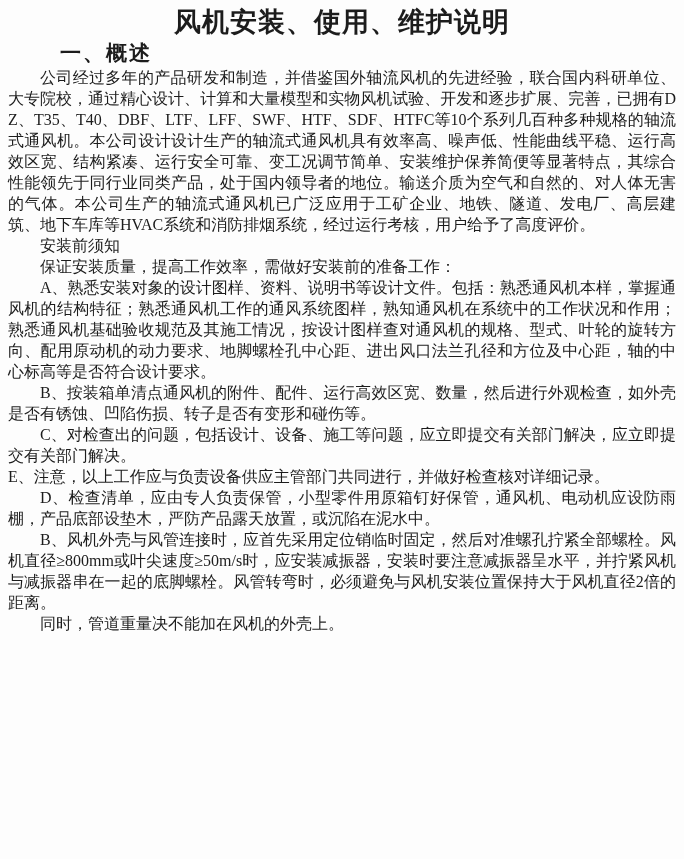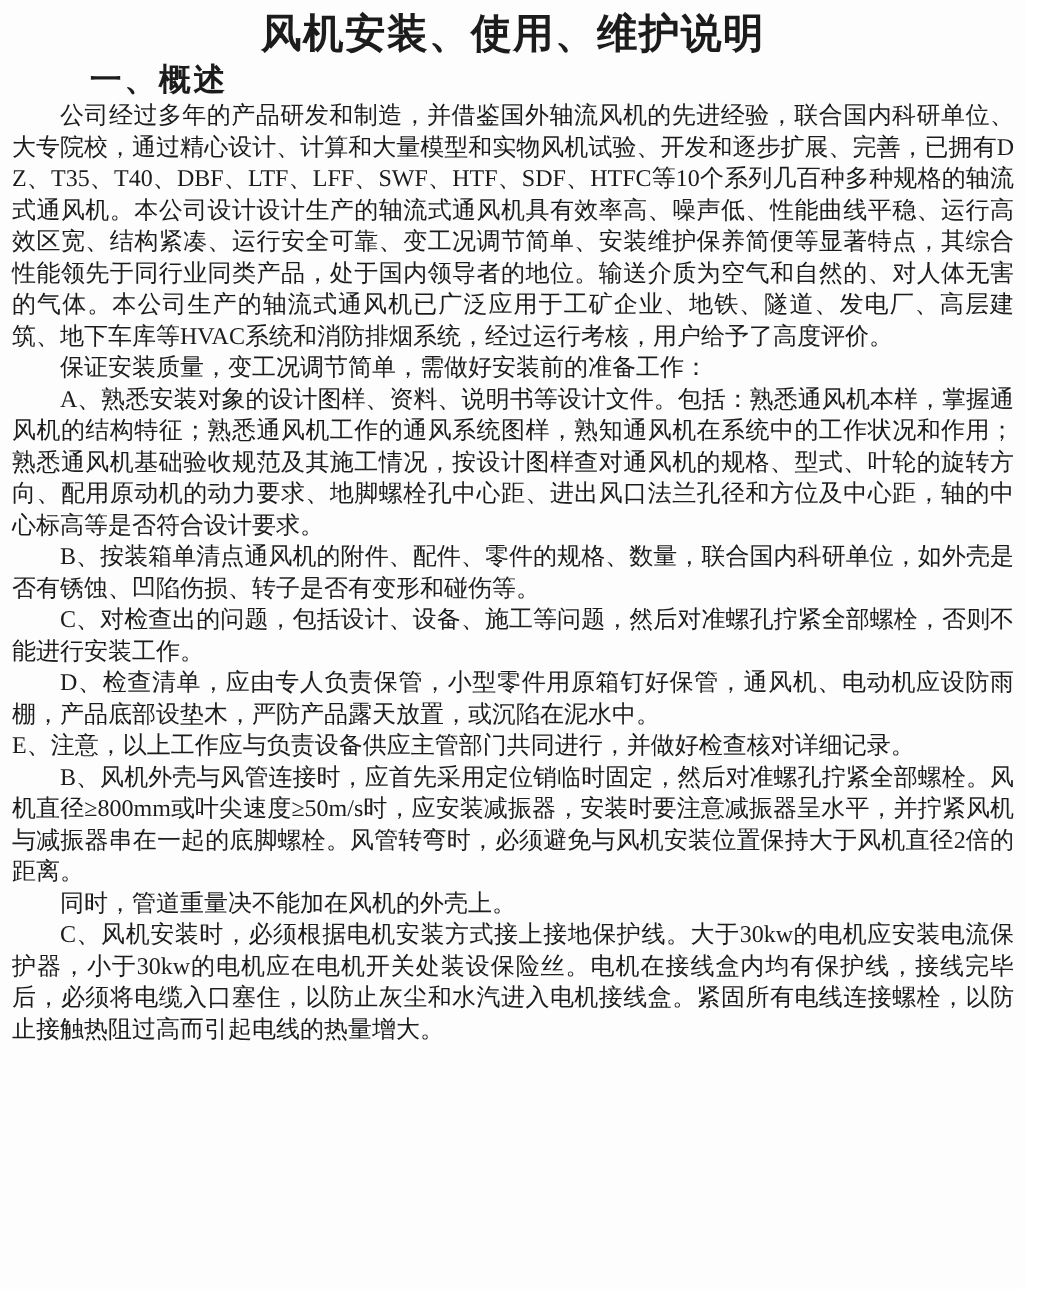--- a/index.html
+++ b/index.html
@@ -50,23 +50,23 @@
   .para.flush  { text-indent: 0; }
 </style>
 </head>
 <body>
 
 <div class="doc">
   <h1 class="doc-title">风机安装、使用、维护说明</h1>
   <div id="doc-body">
       <h2 class="section-heading">一、概述</h2>
       <p class="para indent">公司经过多年的产品研发和制造，并借鉴国外轴流风机的先进经验，联合国内科研单位、大专院校，通过精心设计、计算和大量模型和实物风机试验、开发和逐步扩展、完善，已拥有DZ、T35、T40、DBF、LTF、LFF、SWF、HTF、SDF、HTFC等10个系列几百种多种规格的轴流式通风机。本公司设计设计生产的轴流式通风机具有效率高、噪声低、性能曲线平稳、运行高效区宽、结构紧凑、运行安全可靠、变工况调节简单、安装维护保养简便等显著特点，其综合性能领先于同行业同类产品，处于国内领导者的地位。输送介质为空气和自然的、对人体无害的气体。本公司生产的轴流式通风机已广泛应用于工矿企业、地铁、隧道、发电厂、高层建筑、地下车库等HVAC系统和消防排烟系统，经过运行考核，用户给予了高度评价。</p>
-      <p class="para indent">保证安装质量，变工况调节简单，需做好安装前的准备工作：</p>
+      <p class="para indent">安装前须知</p>
+      <p class="para indent">保证安装质量，提高工作效率，需做好安装前的准备工作：</p>
       <p class="para indent">A、熟悉安装对象的设计图样、资料、说明书等设计文件。包括：熟悉通风机本样，掌握通风机的结构特征；熟悉通风机工作的通风系统图样，熟知通风机在系统中的工作状况和作用；熟悉通风机基础验收规范及其施工情况，按设计图样查对通风机的规格、型式、叶轮的旋转方向、配用原动机的动力要求、地脚螺栓孔中心距、进出风口法兰孔径和方位及中心距，轴的中心标高等是否符合设计要求。</p>
-      <p class="para indent">B、按装箱单清点通风机的附件、配件、零件的规格、数量，联合国内科研单位，如外壳是否有锈蚀、凹陷伤损、转子是否有变形和碰伤等。</p>
-      <p class="para indent">C、对检查出的问题，包括设计、设备、施工等问题，然后对准螺孔拧紧全部螺栓，否则不能进行安装工作。</p>
+      <p class="para indent">B、按装箱单清点通风机的附件、配件、运行高效区宽、数量，然后进行外观检查，如外壳是否有锈蚀、凹陷伤损、转子是否有变形和碰伤等。</p>
+      <p class="para indent">C、对检查出的问题，包括设计、设备、施工等问题，应立即提交有关部门解决，应立即提交有关部门解决。</p>
+      <p class="para flush">E、注意，以上工作应与负责设备供应主管部门共同进行，并做好检查核对详细记录。</p>
       <p class="para indent">D、检查清单，应由专人负责保管，小型零件用原箱钉好保管，通风机、电动机应设防雨棚，产品底部设垫木，严防产品露天放置，或沉陷在泥水中。</p>
-      <p class="para flush">E、注意，以上工作应与负责设备供应主管部门共同进行，并做好检查核对详细记录。</p>
       <p class="para indent">B、风机外壳与风管连接时，应首先采用定位销临时固定，然后对准螺孔拧紧全部螺栓。风机直径≥800mm或叶尖速度≥50m/s时，应安装减振器，安装时要注意减振器呈水平，并拧紧风机与减振器串在一起的底脚螺栓。风管转弯时，必须避免与风机安装位置保持大于风机直径2倍的距离。</p>
       <p class="para indent">同时，管道重量决不能加在风机的外壳上。</p>
-      <p class="para indent">C、风机安装时，必须根据电机安装方式接上接地保护线。大于30kw的电机应安装电流保护器，小于30kw的电机应在电机开关处装设保险丝。电机在接线盒内均有保护线，接线完毕后，必须将电缆入口塞住，以防止灰尘和水汽进入电机接线盒。紧固所有电线连接螺栓，以防止接触热阻过高而引起电线的热量增大。</p>
     </div>
 </div>
 
 </body></html>

